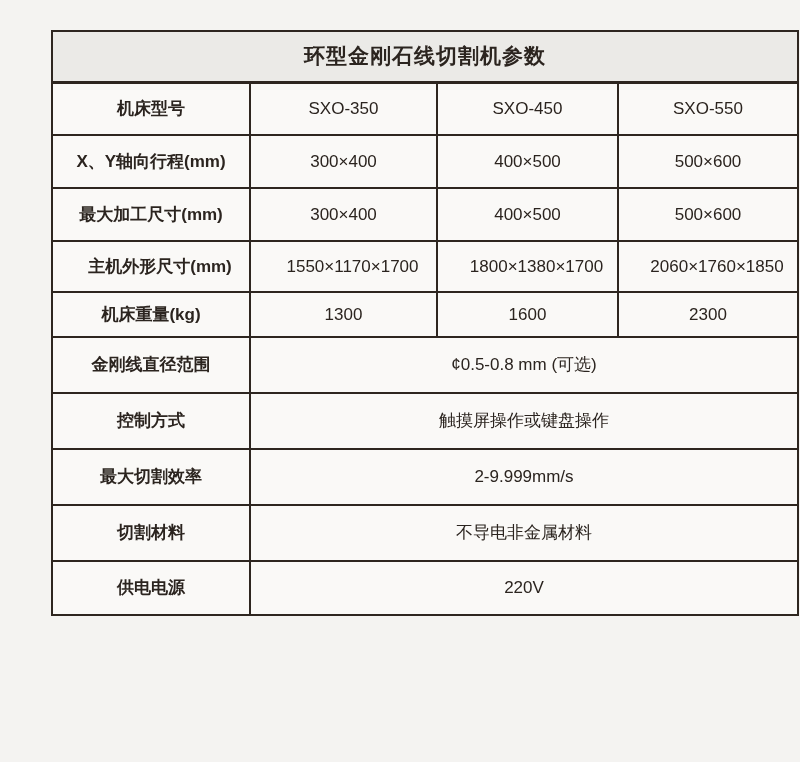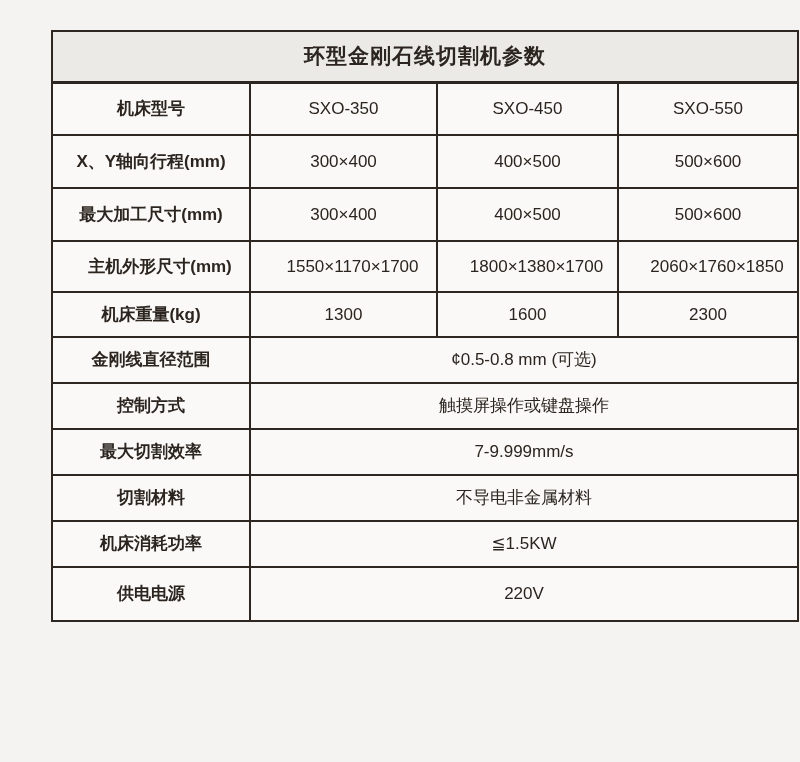--- a/index.html
+++ b/index.html
@@ -43,21 +43,21 @@
     font-size:21px;
     font-weight:bold;
     letter-spacing:1px;
     height:51px;
   }
   td.label-cell{font-weight:bold;}
   tr.r-head td{height:53px;}
   tr.r-xl td{height:53px;}
   tr.r-lg td{height:51px;padding-left:22px;}
   tr.r-md td{height:45px;}
-  tr.r-sm td{height:46px;}
+  tr.r-sm td{height:56px;}
   tr.r-last td{height:54px;}
 </style>
 </head>
 <body>
 
 <table class="spec-table">
   <colgroup>
     <col class="c1">
       <col class="c2">
       <col class="c3">
@@ -102,28 +102,24 @@
     <tr class="r-sm">
       <td class="label-cell">金刚线直径范围</td>
       <td colspan="3">¢0.5-0.8 mm (可选)</td>
     </tr>
     <tr class="r-sm">
       <td class="label-cell">控制方式</td>
       <td colspan="3">触摸屏操作或键盘操作</td>
     </tr>
     <tr class="r-sm">
       <td class="label-cell">最大切割效率</td>
-      <td colspan="3">7-9.999mm/s</td>
+      <td colspan="3">2-9.999mm/s</td>
     </tr>
     <tr class="r-sm">
       <td class="label-cell">切割材料</td>
       <td colspan="3">不导电非金属材料</td>
-    </tr>
-    <tr class="r-sm">
-      <td class="label-cell">机床消耗功率</td>
-      <td colspan="3">≦1.5KW</td>
     </tr>
     <tr class="r-last">
       <td class="label-cell">供电电源</td>
       <td colspan="3">220V</td>
     </tr>
   </tbody>
 </table>
 
 </body></html>

